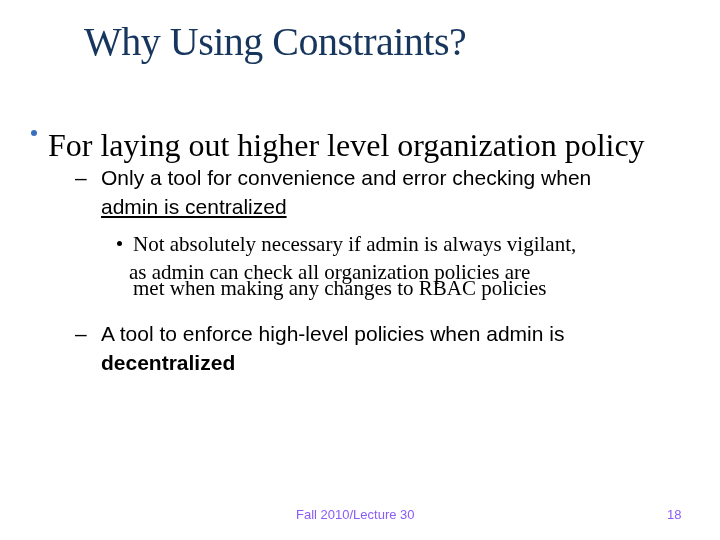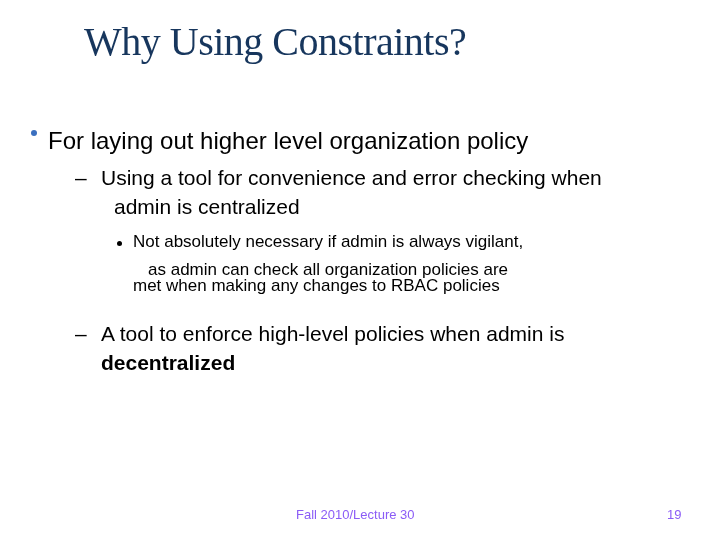--- a/index.html
+++ b/index.html
@@ -3,43 +3,43 @@
 <meta charset="utf-8">
 <style>
   html, body { margin: 0; padding: 0; }
   body { width: 720px; height: 540px; background: #ffffff; position: relative; overflow: hidden; }
   .title {
     position: absolute; left: 44px; top: 18px;
     font-family: "Liberation Serif", serif; font-size: 40px; color: #17365d;
     letter-spacing: -0.5px; white-space: nowrap; margin-left: 40px;
   }
   .body-text { font-family: "Liberation Sans", sans-serif; color: #000; position: absolute; white-space: nowrap; }
-  .l1 { font-size: 24px; }
+  .l1 { font-size: 32px; font-family: Liberation Serif, serif; }
   .l2 { font-size: 21px; }
-  .l3 { font-size: 17px; }
+  .l3 { font-size: 21px; font-family: Liberation Serif, serif; }
   .bullet1 { position: absolute; left: 31px; top: 130px; width: 6px; height: 6px; border-radius: 50%; background: #3a6fbf; }
   .dash { position: absolute; font-family: "Liberation Sans", sans-serif; font-size: 21px; color: #000; }
   .bullet3 { position: absolute; width: 5px; height: 5px; border-radius: 50%; background: #000; }
   .footer { position: absolute; font-family: "Liberation Sans", sans-serif; font-size: 13px; color: #8b5cf6; top: 507px; }
 </style>
 </head>
 <body>
 
 <div class="title">Why Using Constraints?</div>
 
 <span class="bullet1"></span>
 <div class="body-text l1" style="left:48px; top:127px;">For laying out higher level organization policy</div>
 
 <span class="dash" style="left:75px; top:166px;">–</span>
-<div class="body-text l2" style="left:101px; top:166px;">Using a tool for convenience and error checking when</div>
-<div class="body-text l2" style="left:114px; top:195px;">admin is centralized</div>
+<div class="body-text l2" style="left:101px; top:166px;">Only a tool for convenience and error checking when</div>
+<div class="body-text l2" style="left:101px; top:195px;text-decoration:underline;">admin is centralized</div>
 
 <span class="bullet3" style="left:117px; top:241px;"></span>
 <div class="body-text l3" style="left:133px; top:232px;">Not absolutely necessary if admin is always vigilant,</div>
-<div class="body-text l3" style="left:148px; top:260px;">as admin can check all organization policies are</div>
+<div class="body-text l3" style="left:129px; top:260px;">as admin can check all organization policies are</div>
 <div class="body-text l3" style="left:133px; top:276px;">met when making any changes to RBAC policies</div>
 
 <span class="dash" style="left:75px; top:322px;">–</span>
 <div class="body-text l2" style="left:101px; top:322px;">A tool to enforce high-level policies when admin is</div>
 <div class="body-text l2" style="left:101px; top:351px;font-weight:bold;">decentralized</div>
 
 <div class="footer" style="left:296px;">Fall 2010/Lecture 30</div>
-<div class="footer" style="left:667px;">19</div>
+<div class="footer" style="left:667px;">18</div>
 
 </body></html>

